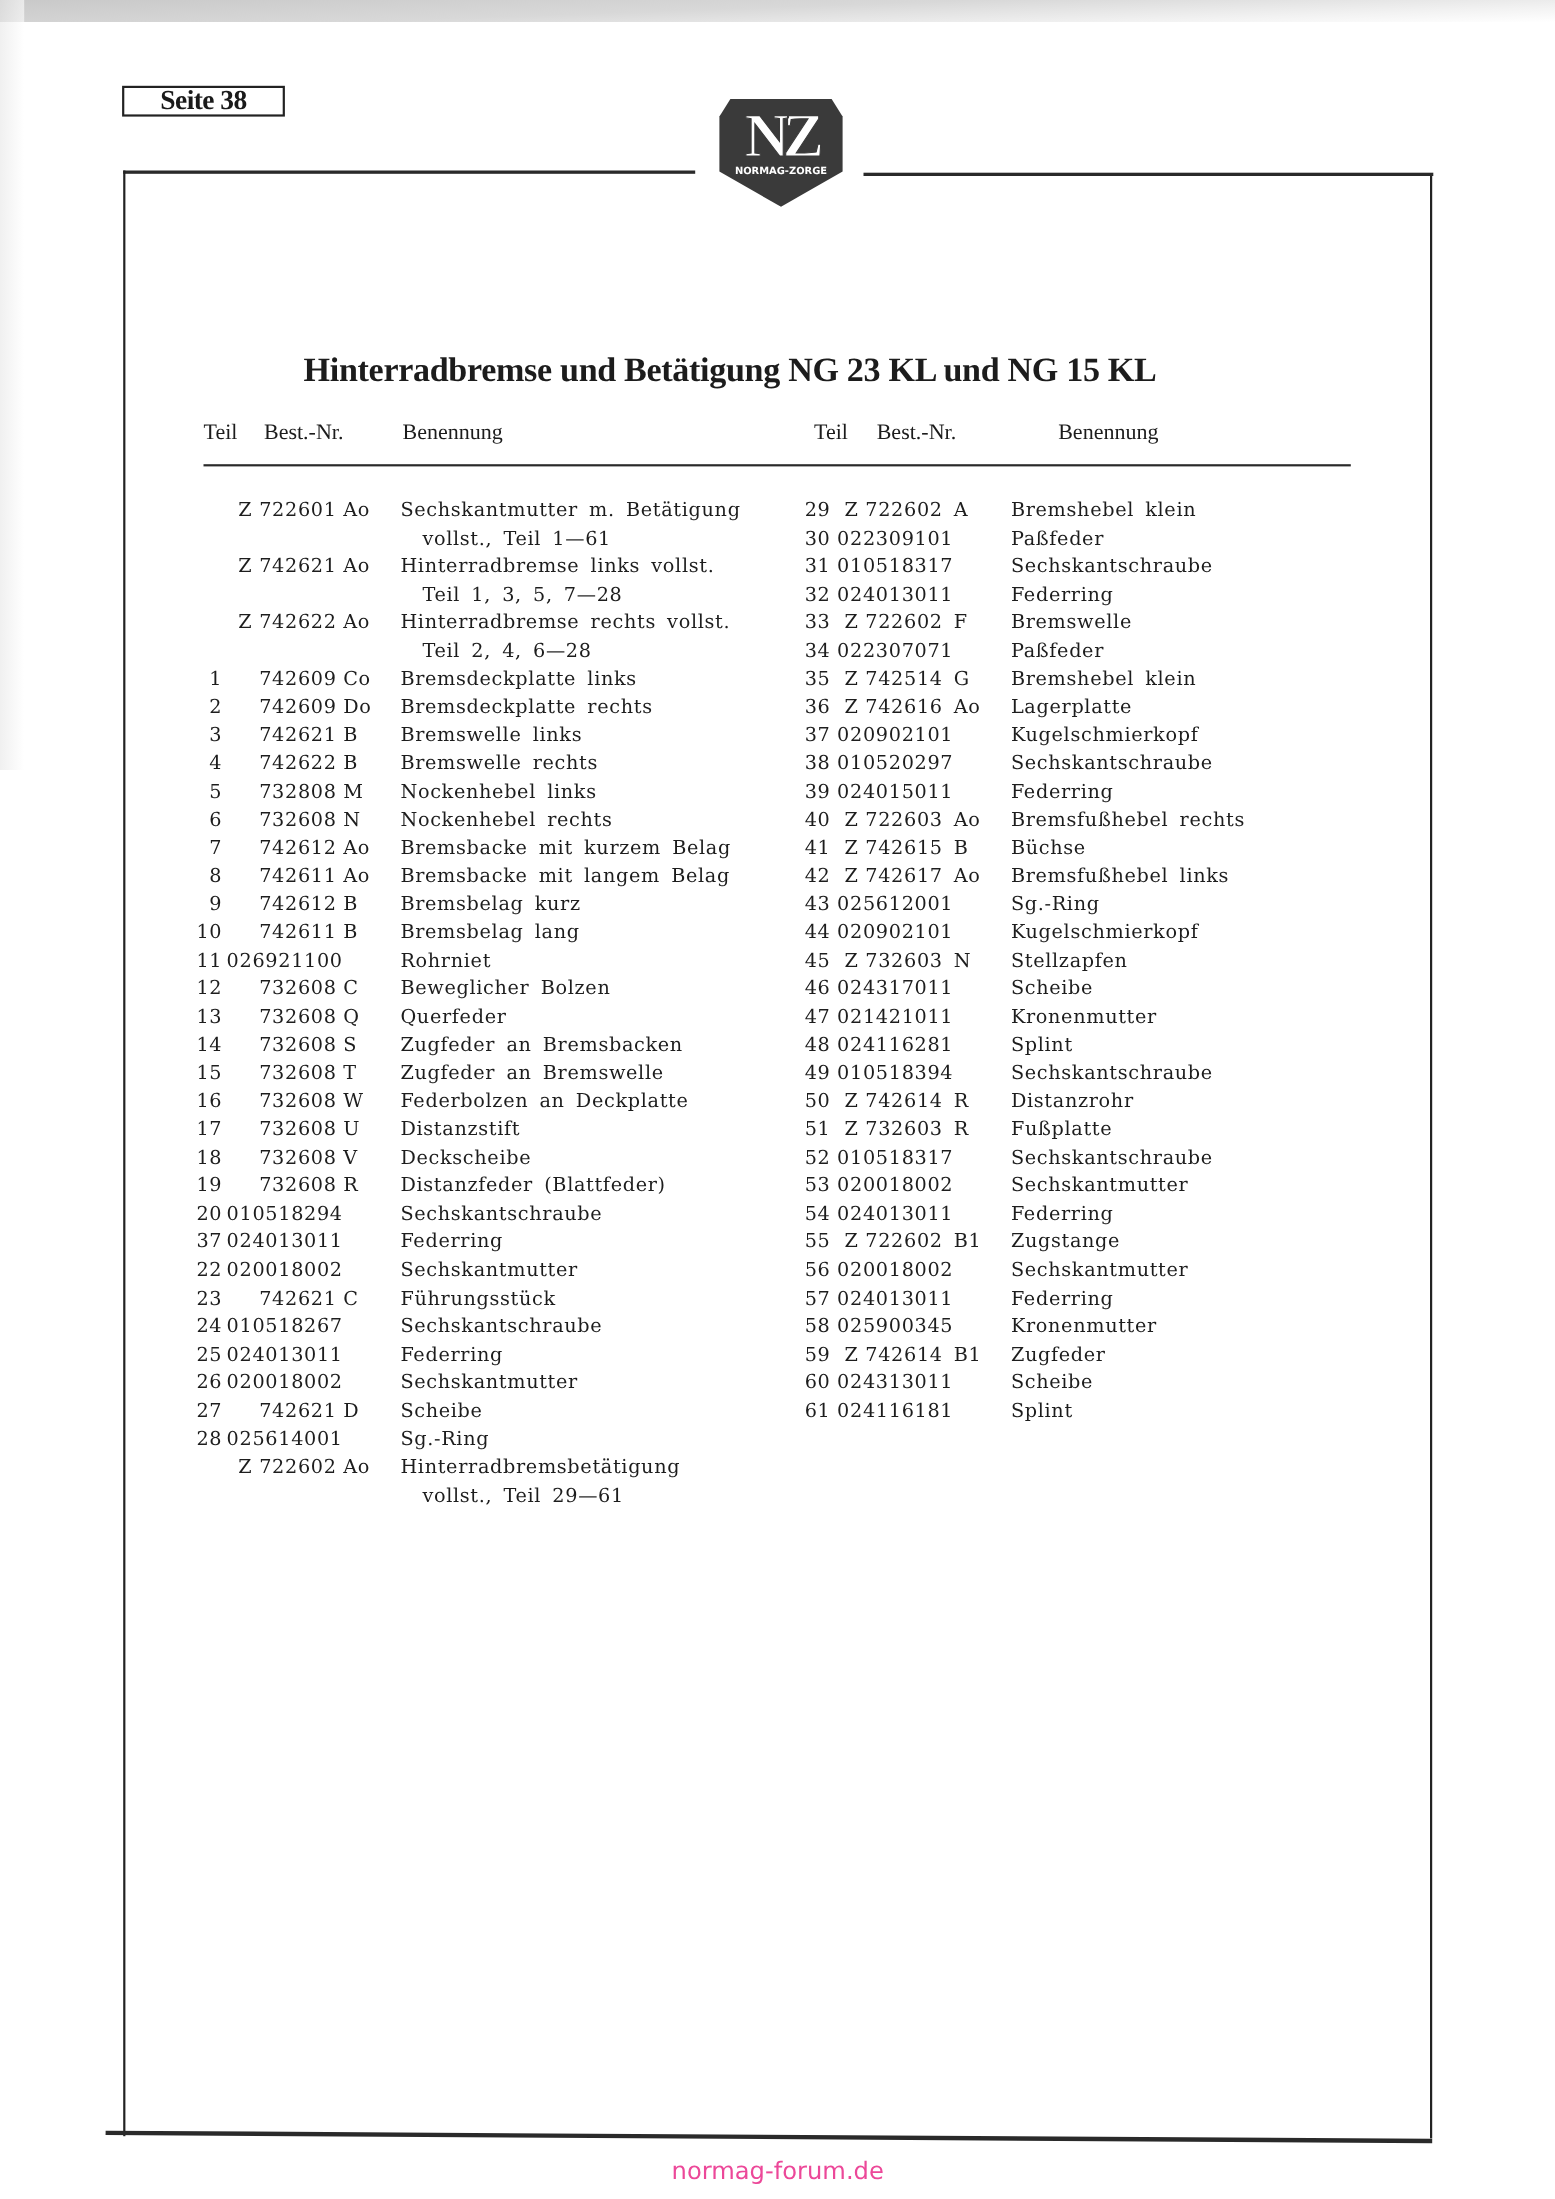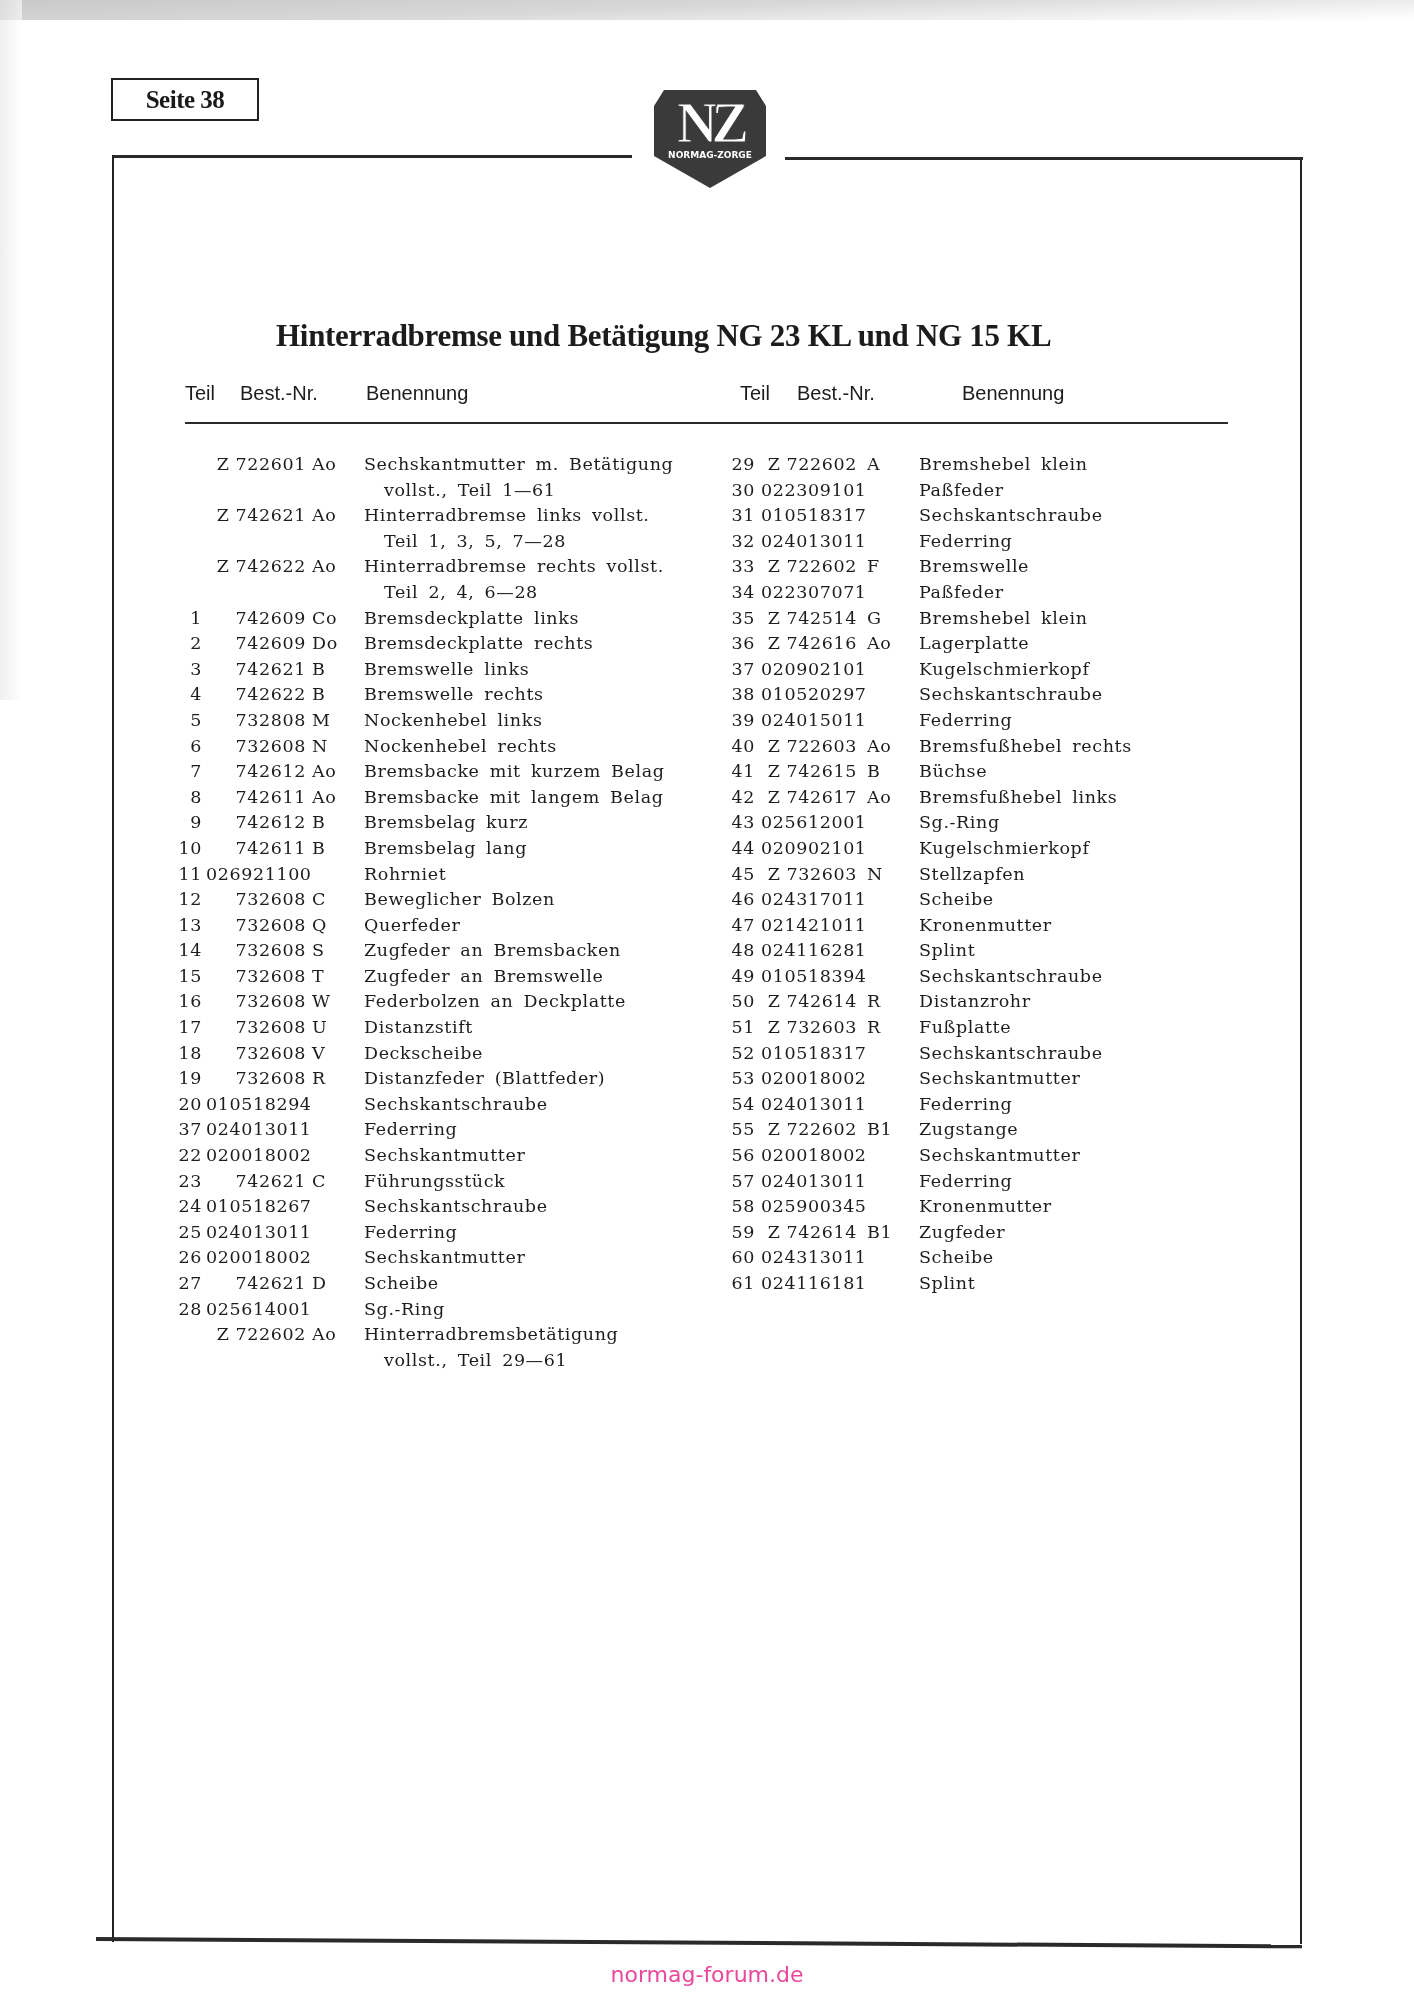--- a/index.html
+++ b/index.html
@@ -11,38 +11,38 @@
   .scan-top {
     position:absolute; left:0; top:0; width:1414px; height:20px;
     background:linear-gradient(178deg,#c9c9c9 0%,#d8d8d8 45%,#f2f2f2 80%,#ffffff 100%);
   }
   .scan-left {
     position:absolute; left:0; top:0; width:22px; height:700px;
     background:linear-gradient(90deg,#e6e6e6,#ffffff);
     opacity:.6;
   }
   .page-box {
-    position:absolute; left:111px; top:78px; width:148px; height:43px;
+    position:absolute; left:111px; top:78px; width:148px; height:28px;
     border:2px solid #222; box-sizing:border-box;
     display:flex; align-items:center; justify-content:center;
     font-family:"Liberation Serif", serif; font-size:25px; font-weight:bold;
     letter-spacing:-0.5px; color:#1a1a1a;
   }
   .frame-top-left { position:absolute; left:112px; top:155px; width:520px; height:3px; background:#2a2a2a; }
   .frame-top-right { position:absolute; left:785px; top:157px; width:518px; height:3px; background:#2a2a2a; }
   .frame-left { position:absolute; left:112px; top:155px; width:2px; height:1787px; background:#222; }
   .frame-right { position:absolute; left:1300px; top:160px; width:2px; height:1784px; background:#222; }
   .frame-bottom { position:absolute; left:96px; top:1937px; width:1206px; height:4px; background:#2a2a2a; transform:rotate(0.35deg); transform-origin:left center; }
   .logo { position:absolute; left:650px; top:84px; width:120px; height:106px; }
   .title {
     position:absolute; left:276px; top:318px; width:880px;
     font-family:"Liberation Serif", serif; font-weight:bold; font-size:31px;
     letter-spacing:-0.3px; white-space:nowrap; color:#1c1c1c;
   }
-  .hdr { position:absolute; top:382px; font-family:Liberation Sans, sans-serif; font-size:20px; color:#1c1c1c; white-space:nowrap; }
+  .hdr { position:absolute; top:382px; font-family:Liberation Serif, serif; font-size:20px; color:#1c1c1c; white-space:nowrap; }
   .hdr-rule { position:absolute; left:185px; top:422px; width:1043px; height:2px; background:#2a2a2a; }
   .col { position:absolute; top:452px; }
   .row { position:relative; height:25.6px; font-size:17.5px; line-height:25.6px; white-space:nowrap; letter-spacing:0.6px; }
   .row .teil { position:absolute; text-align:right; }
   .row .nr { position:absolute; text-align:right; }
   .row .suf { position:absolute; text-align:left; }
   .row .name { position:absolute; text-align:left; word-spacing:4px; }
   .row .cont { position:absolute; text-align:right; word-spacing:4px; }
   .left .teil { left:0; width:30px; }
   .left .nr { left:34px; width:100px; }

